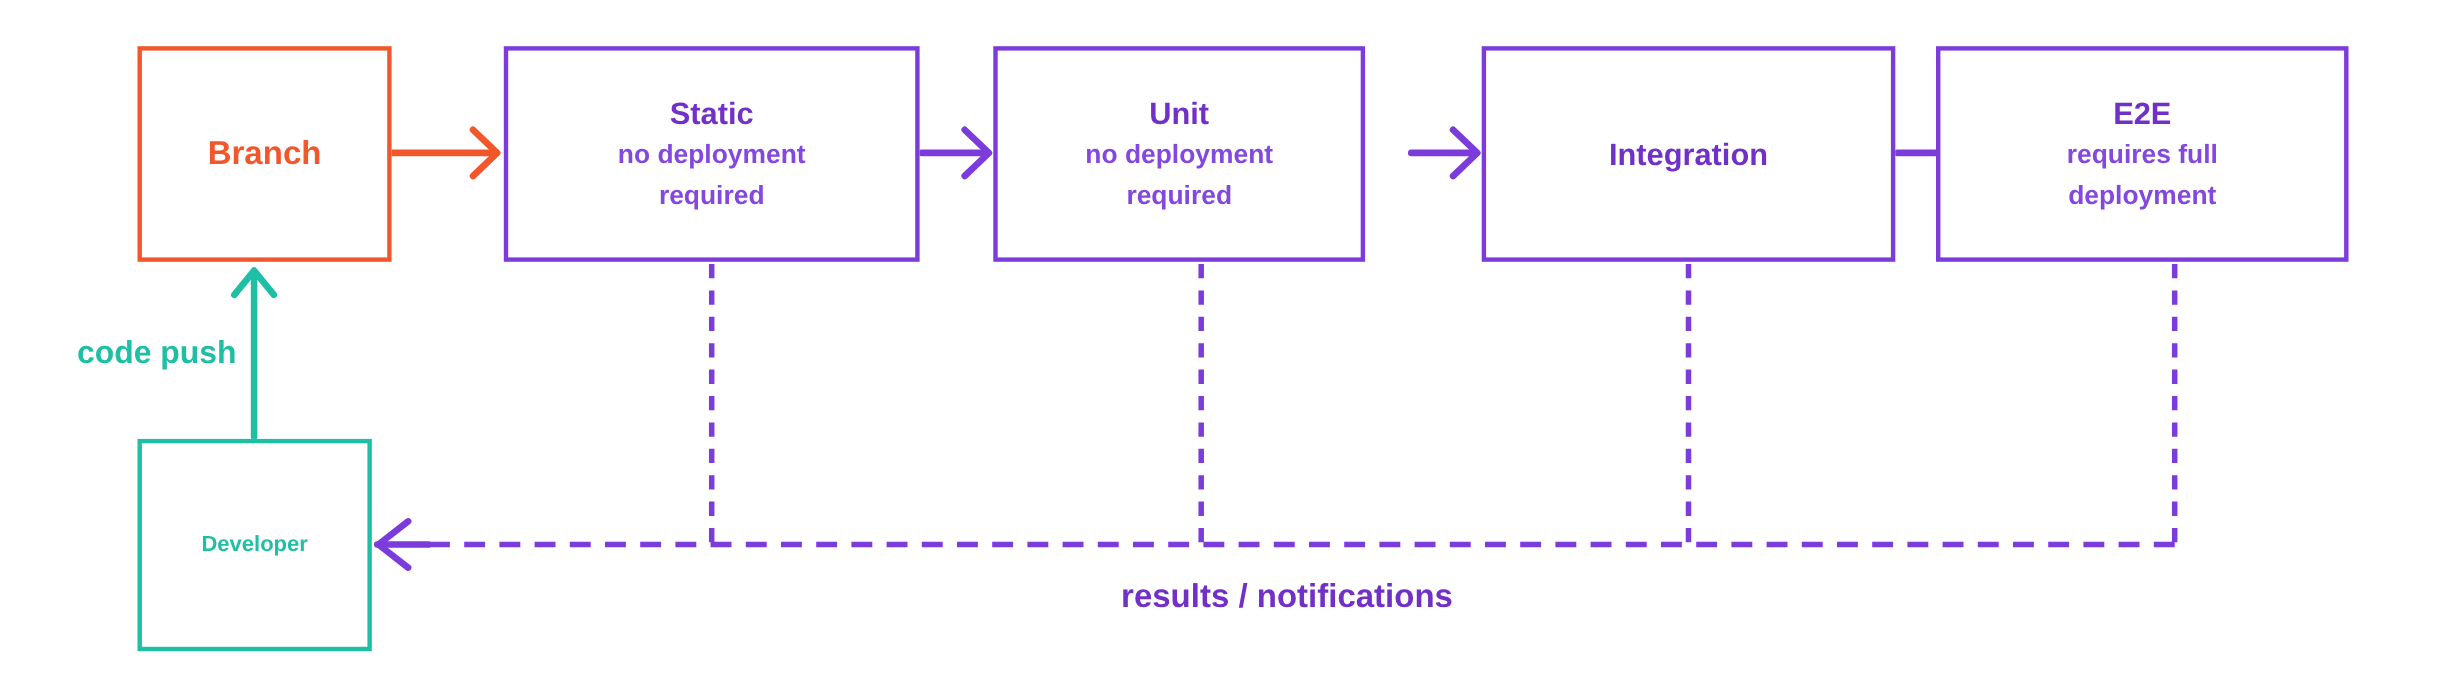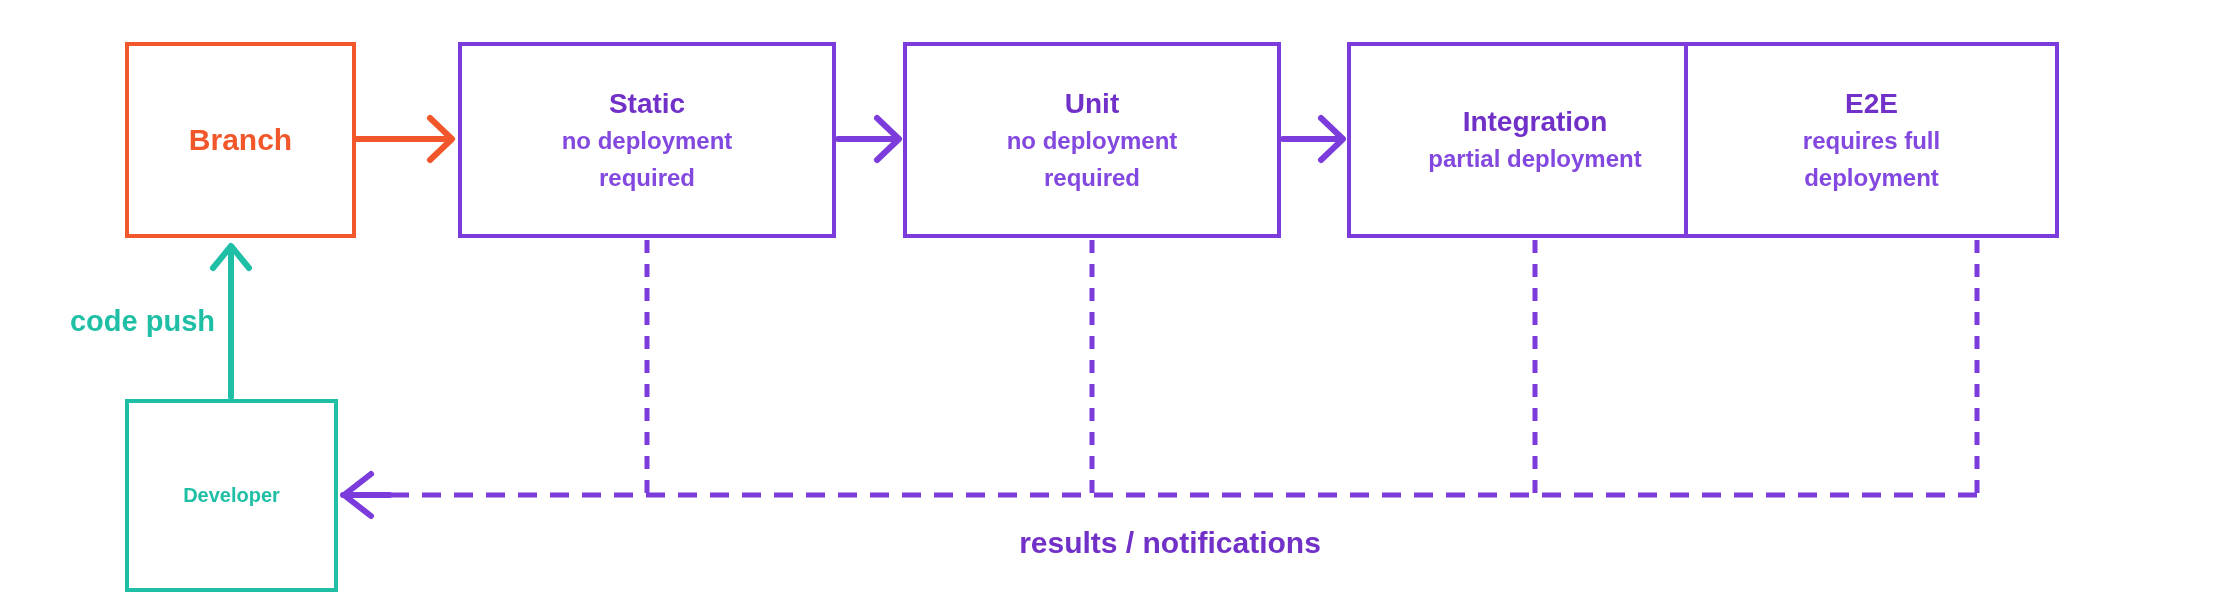--- a/index.html
+++ b/index.html
@@ -107,32 +107,31 @@
   <div class="box top orange" style="left:125px;width:231px;">
     <div class="branch-label">Branch</div>
   </div>
 
   <div class="box top purple" style="left:458px;width:378px;">
     <div class="node-title">Static</div>
     <div class="node-body">no deployment</div>
     <div class="node-body">required</div>
   </div>
 
-  <div class="box top purple" style="left:903px;width:378px;">
+  <div class="box top purple" style="left:903px;width:338px;">
     <div class="node-title">Unit</div>
     <div class="node-body">no deployment</div>
     <div class="node-body">required</div>
   </div>
 
   <div class="box top purple" style="left:1347px;width:376px;">
     <div class="node-title">Integration</div>
-    <div class="node-body">partial deployment</div>
   </div>
 
-  <div class="box top purple" style="left:1684px;width:375px;">
+  <div class="box top purple" style="left:1760px;width:375px;">
     <div class="node-title">E2E</div>
     <div class="node-body">requires full</div>
     <div class="node-body">deployment</div>
   </div>
 
   <div class="box teal" style="left:125px;top:399px;width:213px;height:193px;">
     <div class="developer-label">Developer</div>
   </div>
 
   <div class="edge-label code-push-label">code push</div>

